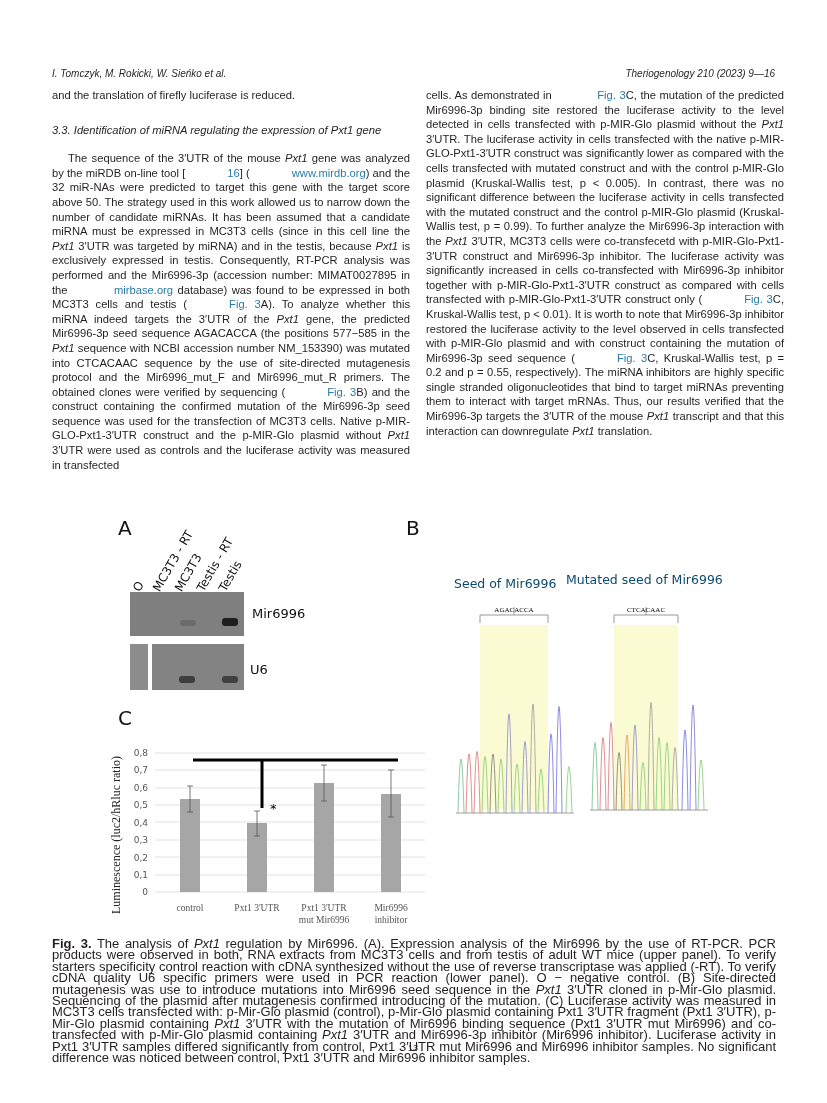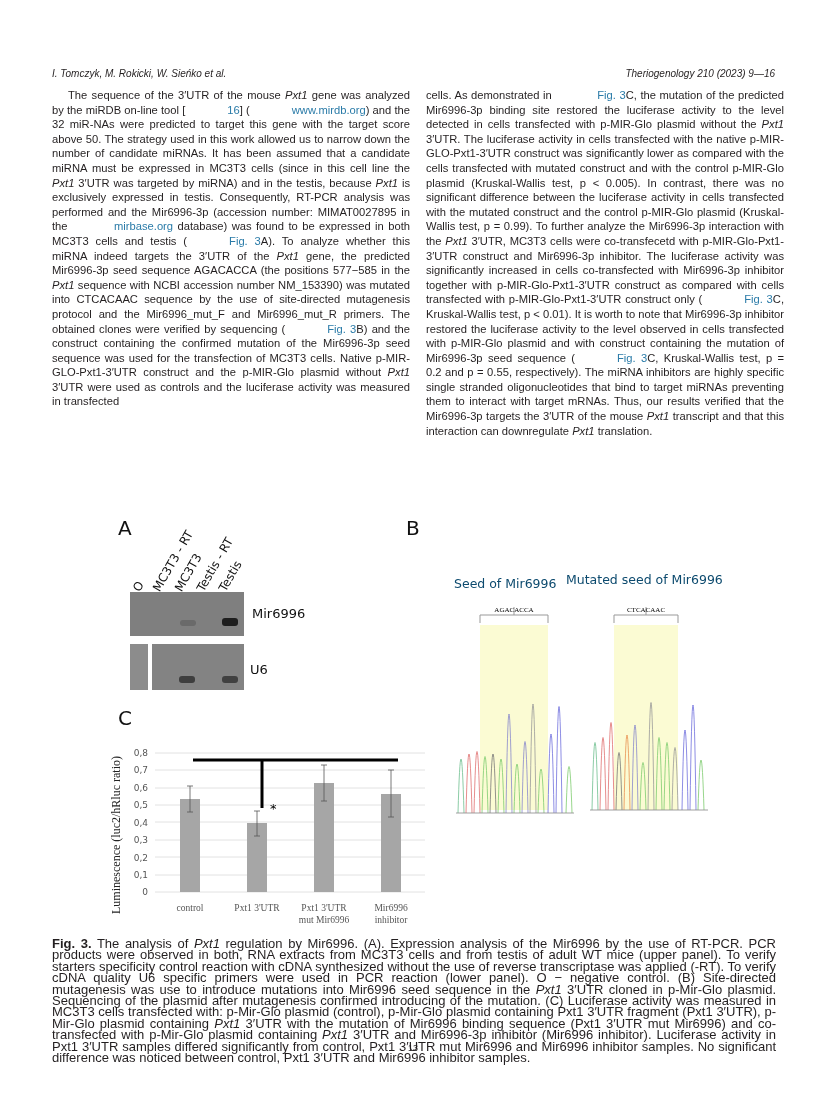--- a/index.html
+++ b/index.html
@@ -26,20 +26,22 @@
   .caption b { font-weight:bold; }
   .pagenum { position:absolute; top:1043px; left:0; width:826px; text-align:center; font-size:9px; font-family:"Liberation Sans", sans-serif; }
 </style>
 </head>
 <body>
 
 <div class="running left">I. Tomczyk, M. Rokicki, W. Sieńko et al.</div>
 <div class="running right">Theriogenology 210 (2023) 9—16</div>
 
 <div class="col left">
+  <p>and the translation of firefly luciferase is reduced.</p>
+  <p class="section-head">3.3.  Identification of miRNA regulating the expression of Pxt1 gene</p>
   <p class="indent"><span>The sequence of the 3′UTR of the mouse </span><em>Pxt1</em><span> gene was analyzed by the miRDB on-line tool [</span><span class="link">16</span><span>] (</span><span class="link">www.mirdb.org</span><span>) and the 32 miR-NAs were predicted to target this gene with the target score above 50. The strategy used in this work allowed us to narrow down the number of candidate miRNAs. It has been assumed that a candidate miRNA must be expressed in MC3T3 cells (since in this cell line the </span><em>Pxt1</em><span> 3′UTR was targeted by miRNA) and in the testis, because </span><em>Pxt1</em><span> is exclusively expressed in testis. Consequently, RT-PCR analysis was performed and the Mir6996-3p (accession number: MIMAT0027895 in the </span><span class="link">mirbase.org</span><span> database) was found to be expressed in both MC3T3 cells and testis (</span><span class="link">Fig. 3</span><span>A). To analyze whether this miRNA indeed targets the 3′UTR of the </span><em>Pxt1</em><span> gene, the predicted Mir6996-3p seed sequence AGACACCA (the positions 577−585 in the </span><em>Pxt1</em><span> sequence with NCBI accession number NM_153390) was mutated into CTCACAAC sequence by the use of site-directed mutagenesis protocol and the Mir6996_mut_F and Mir6996_mut_R primers. The obtained clones were verified by sequencing (</span><span class="link">Fig. 3</span><span>B) and the construct containing the confirmed mutation of the Mir6996-3p seed sequence was used for the transfection of MC3T3 cells. Native p-MIR-GLO-Pxt1-3′UTR construct and the p-MIR-Glo plasmid without </span><em>Pxt1</em><span> 3′UTR were used as controls and the luciferase activity was measured in transfected</span></p>
 </div>
 
 <div class="col right">
   <p><span>cells. As demonstrated in </span><span class="link">Fig. 3</span><span>C, the mutation of the predicted Mir6996-3p binding site restored the luciferase activity to the level detected in cells transfected with p-MIR-Glo plasmid without the </span><em>Pxt1</em><span> 3′UTR. The luciferase activity in cells transfected with the native p-MIR-GLO-Pxt1-3′UTR construct was significantly lower as compared with the cells transfected with mutated construct and with the control p-MIR-Glo plasmid (Kruskal-Wallis test, p &lt; 0.005). In contrast, there was no significant difference between the luciferase activity in cells transfected with the mutated construct and the control p-MIR-Glo plasmid (Kruskal-Wallis test, p = 0.99). To further analyze the Mir6996-3p interaction with the </span><em>Pxt1</em><span> 3′UTR, MC3T3 cells were co-transfecetd with p-MIR-Glo-Pxt1-3′UTR construct and Mir6996-3p inhibitor. The luciferase activity was significantly increased in cells co-transfected with Mir6996-3p inhibitor together with p-MIR-Glo-Pxt1-3′UTR construct as compared with cells transfected with p-MIR-Glo-Pxt1-3′UTR construct only (</span><span class="link">Fig. 3</span><span>C, Kruskal-Wallis test, p &lt; 0.01). It is worth to note that Mir6996-3p inhibitor restored the luciferase activity to the level observed in cells transfected with p-MIR-Glo plasmid and with construct containing the mutation of Mir6996-3p seed sequence (</span><span class="link">Fig. 3</span><span>C, Kruskal-Wallis test, p = 0.2 and p = 0.55, respectively). The miRNA inhibitors are highly specific single stranded oligonucleotides that bind to target miRNAs preventing them to interact with target mRNAs. Thus, our results verified that the Mir6996-3p targets the 3′UTR of the mouse </span><em>Pxt1</em><span> transcript and that this interaction can downregulate </span><em>Pxt1</em><span> translation.</span></p>
 </div>
 
 <div class="fig">
 
   <div class="panel-letter" style="left:18px;top:6px;">A</div>

